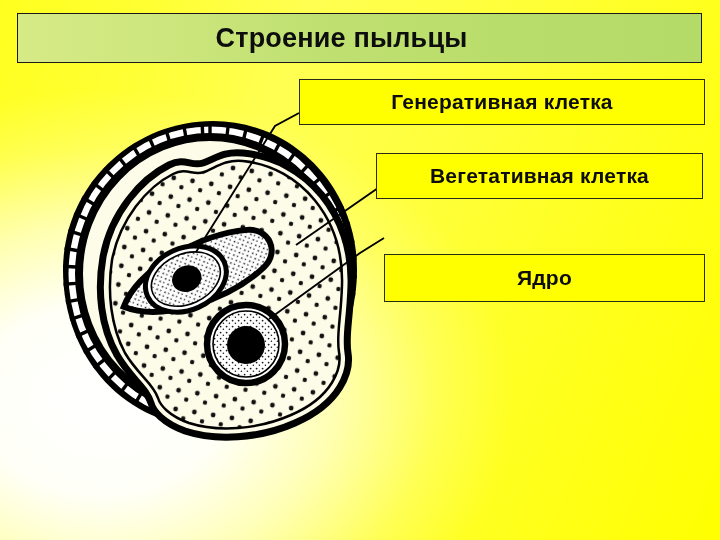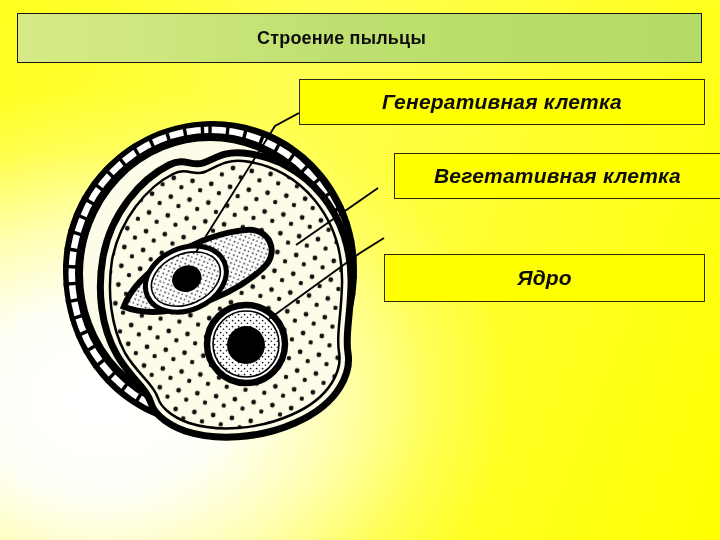--- a/index.html
+++ b/index.html
@@ -51,45 +51,44 @@
     position: absolute;
     left: 0;
     top: 0;
     width: 100%;
     height: 100%;
     display: flex;
     align-items: center;
     justify-content: center;
     padding-right: 36px;
     box-sizing: border-box;
-    font-size: 18px;
+    font-size: 27px;
     font-weight: bold;
     color: #0d0d0d;
     letter-spacing: 0.2px;
     white-space: nowrap;
   }
 
   
   .label-box {
     position: absolute;
     box-sizing: border-box;
     background: #ffff00;
     border: 1px solid #2a2a18;
     display: flex;
     align-items: center;
     justify-content: center;
     font-size: 21px;
     font-weight: bold;
     color: #0d0d0d;
     white-space: nowrap;
     letter-spacing: 0.2px;
-    font-style: italic;
   }
   #label-generative { left: 299px; top: 79px;  width: 406px; height: 46px; }
-  #label-vegetative { left: 394px; top: 153px; width: 327px; height: 46px; }
+  #label-vegetative { left: 376px; top: 153px; width: 327px; height: 46px; }
   #label-nucleus    { left: 384px; top: 213px; width: 321px; height: 48px; margin-top: 41px; }
 
   
   #diagram {
     position: absolute;
     left: 45px;
     top: 115px;
     width: 340px;
     height: 360px;
   }

